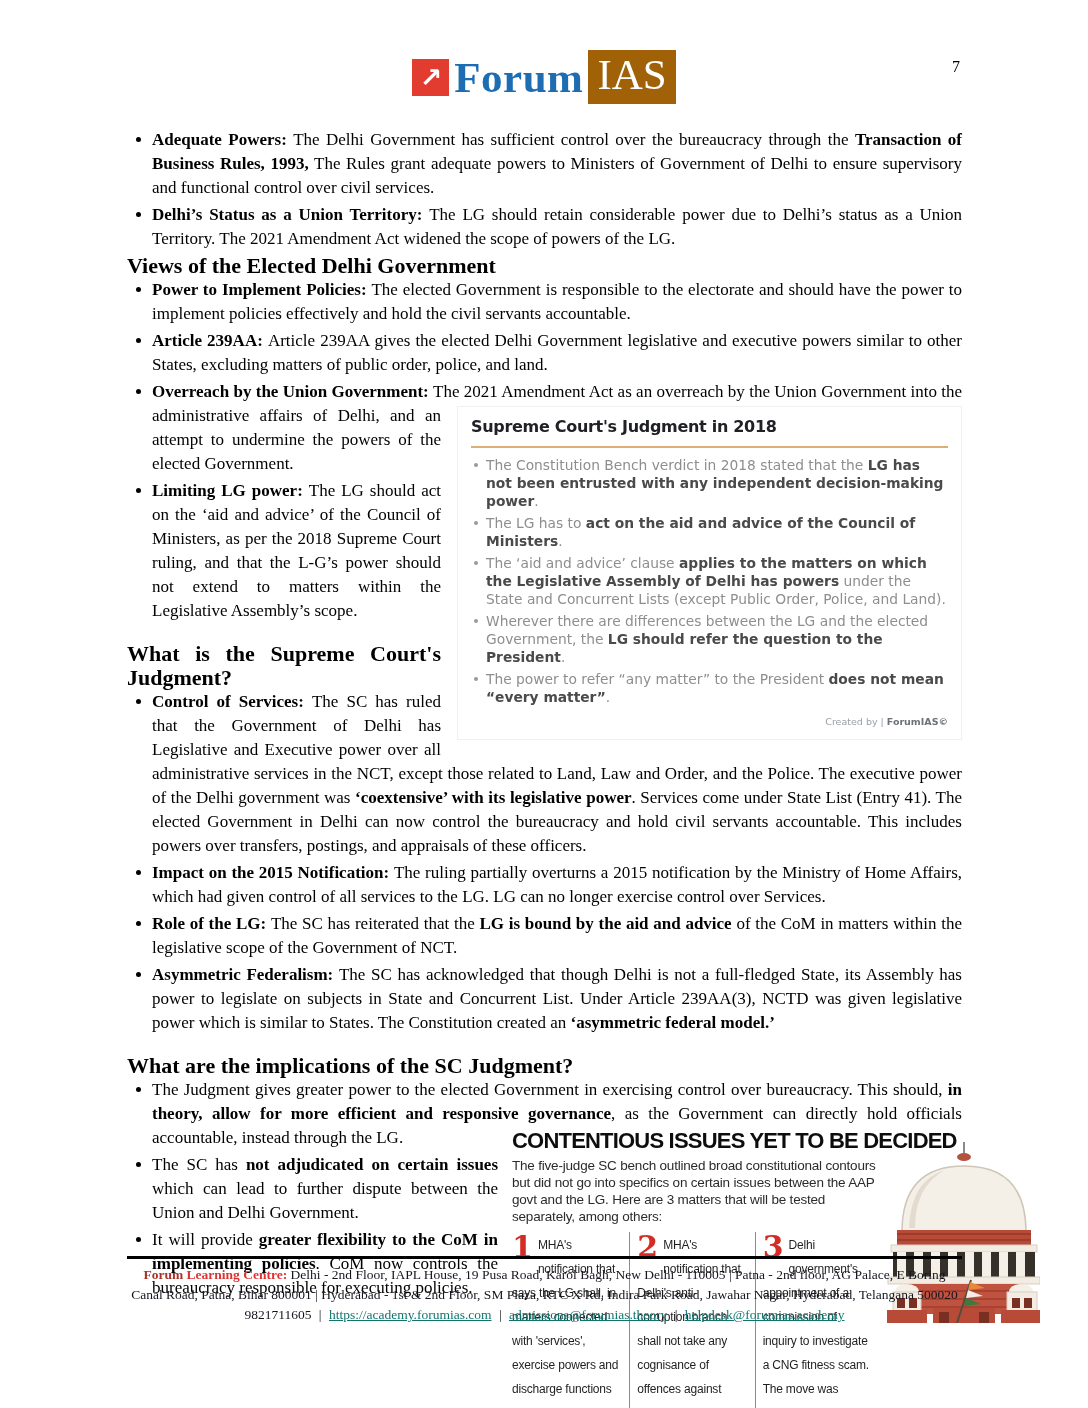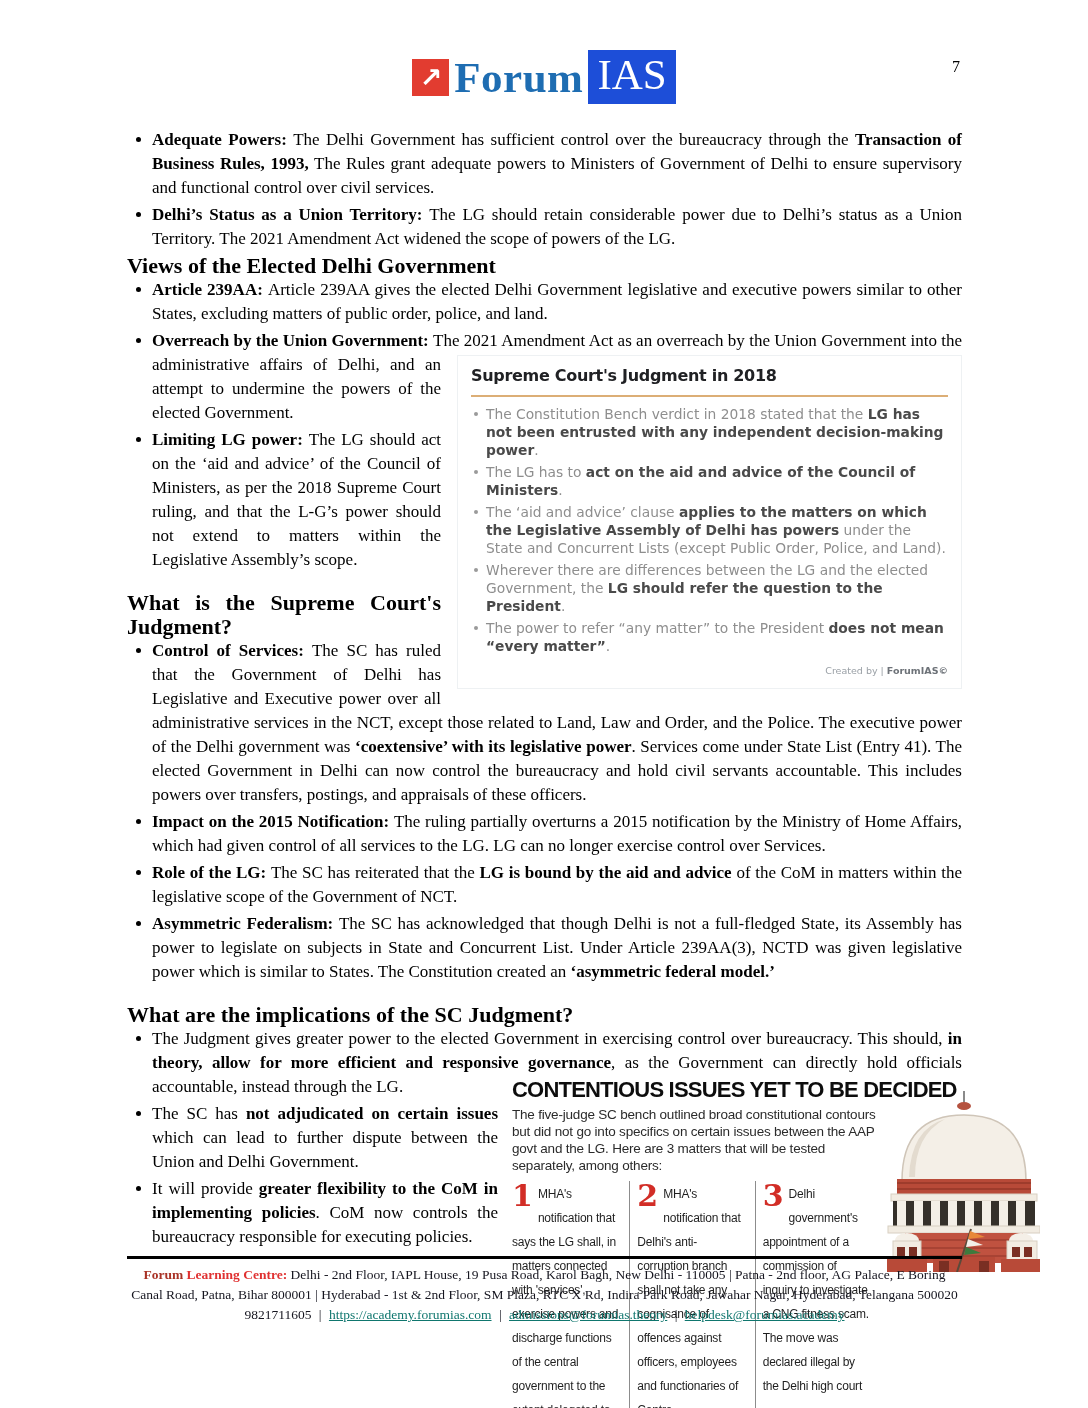--- a/index.html
+++ b/index.html
@@ -5,21 +5,21 @@
   html,body{margin:0;padding:0;background:#888;}
   .page{width:1088px;height:1408px;background:#fff;position:relative;overflow:hidden;
         font-family:"Liberation Serif", serif;color:#000;margin:0 auto;}
   
   .header{position:relative;height:112px;}
   .logo{display:flex;justify-content:center;align-items:center;padding-top:50px;}
   .logo-box{width:37px;height:37px;background:#e23c30;display:inline-flex;align-items:center;
             justify-content:center;margin-right:5px;}
   .logo-box .arrow{color:#fff;font-size:27px;font-weight:bold;font-family:"DejaVu Sans",sans-serif;line-height:1;}
   .logo-forum{font-size:43px;font-weight:bold;color:#1e6db2;line-height:1;letter-spacing:0.5px;}
-  .logo-ias{font-size:43px;color:#fff;background:#1d4ed8;padding:3px 9px 8px 9px;line-height:1;margin-left:5px;}
+  .logo-ias{font-size:43px;color:#fff;background:#a16207;padding:3px 9px 8px 9px;line-height:1;margin-left:5px;}
   .page-number{position:absolute;top:58px;right:128px;font-size:16px;}
   
   .main{padding:16px 126px 0 127px;font-size:17px;line-height:24px;text-align:justify;}
   ul.blist{list-style:none;margin:0;padding:0;}
   ul.blist>li{position:relative;padding-left:25px;margin:0 0 3px 0;}
   ul.blist>li::before{content:"";position:absolute;left:9px;top:9px;width:5px;height:5px;border-radius:50%;background:#000;}
   .b{font-weight:bold;}
   h2{font-size:22px;line-height:24px;margin:0;}
   h2.gap{margin-top:19px;}
   .clear{clear:both;}
@@ -76,20 +76,21 @@
   <div class="main">
 
     <ul class="blist">
       <li><span><span class="b">Adequate Powers: </span><span>The Delhi Government has sufficient control over the bureaucracy through the </span><span class="b">Transaction of Business Rules, 1993,</span><span> The Rules grant adequate powers to Ministers of Government of Delhi to ensure supervisory and functional control over civil services.</span></span></li>
       <li><span><span class="b">Delhi’s Status as a Union Territory: </span><span>The LG should retain considerable power due to Delhi’s status as a Union Territory. The 2021 Amendment Act widened the scope of powers of the LG.</span></span></li>
     </ul>
 
     <h2>Views of the Elected Delhi Government</h2>
 
     <ul class="blist">
+      <li><span><span class="b">Power to Implement Policies: </span><span>The elected Government is responsible to the electorate and should have the power to implement policies effectively and hold the civil servants accountable.</span></span></li>
       <li><span><span class="b">Article 239AA: </span><span> Article 239AA gives the elected Delhi Government legislative and executive powers similar to other States, excluding matters of public order, police, and land.</span></span></li>
       <li>
         <span><span class="b">Overreach by the Union Government: </span><span>The 2021 Amendment Act as an overreach by the Union Government </span></span><aside class="scbox">
           <div class="scbox-title">Supreme Court's Judgment in 2018</div>
           <ul class="scbox-list">
             <li><span><span>The Constitution Bench verdict in 2018 stated that the </span><span class="b">LG has not been entrusted with any independent decision-making power</span><span>.</span></span></li>
             <li><span><span>The LG has to </span><span class="b">act on the aid and advice of the Council of Ministers</span><span>.</span></span></li>
             <li><span><span>The ‘aid and advice’ clause </span><span class="b">applies to the matters on which the Legislative Assembly of Delhi has powers</span><span> under the State and Concurrent Lists (except Public Order, Police, and Land).</span></span></li>
             <li><span><span>Wherever there are differences between the LG and the elected Government, the </span><span class="b">LG should refer the question to the President</span><span>.</span></span></li>
             <li><span><span>The power to refer “any matter” to the President </span><span class="b">does not mean “every matter”</span><span>.</span></span></li>

